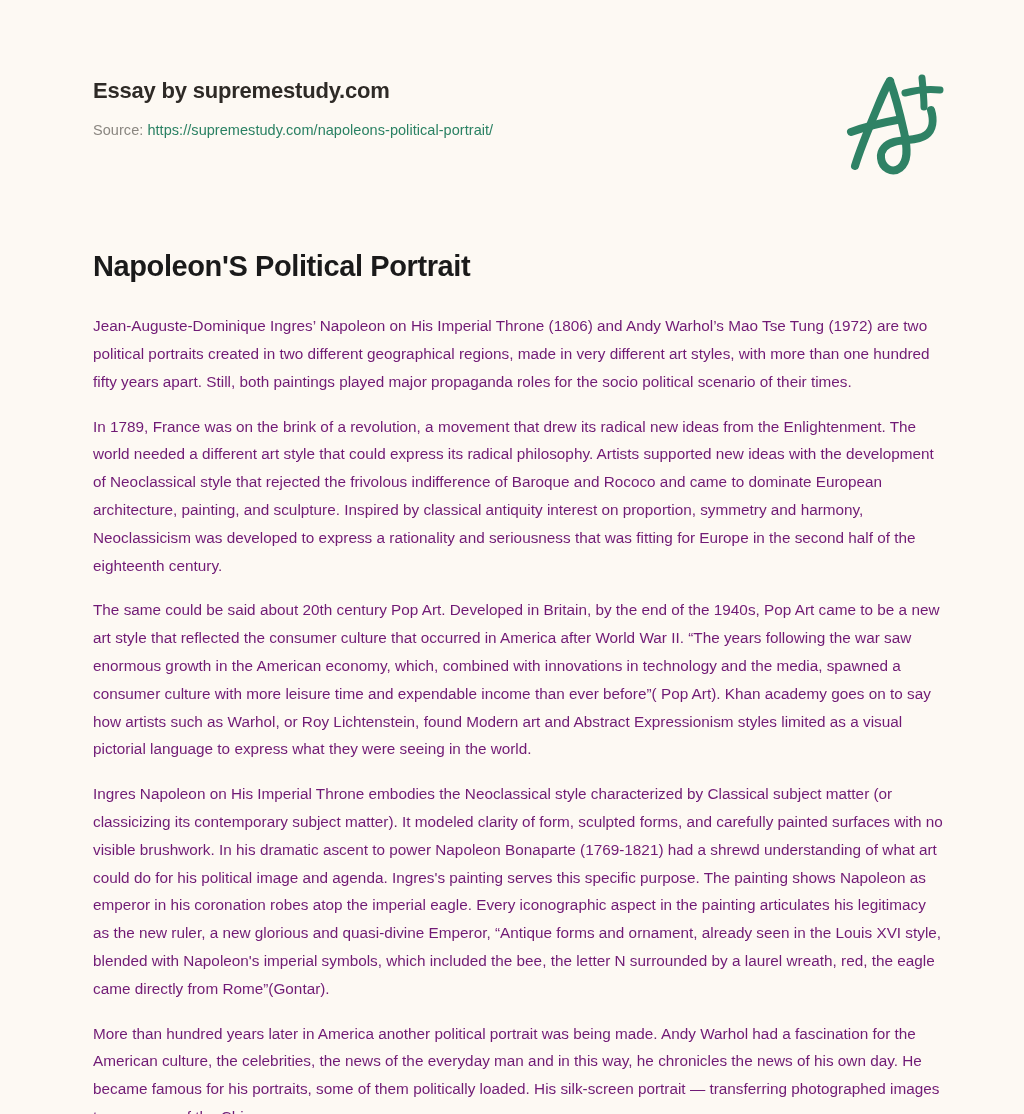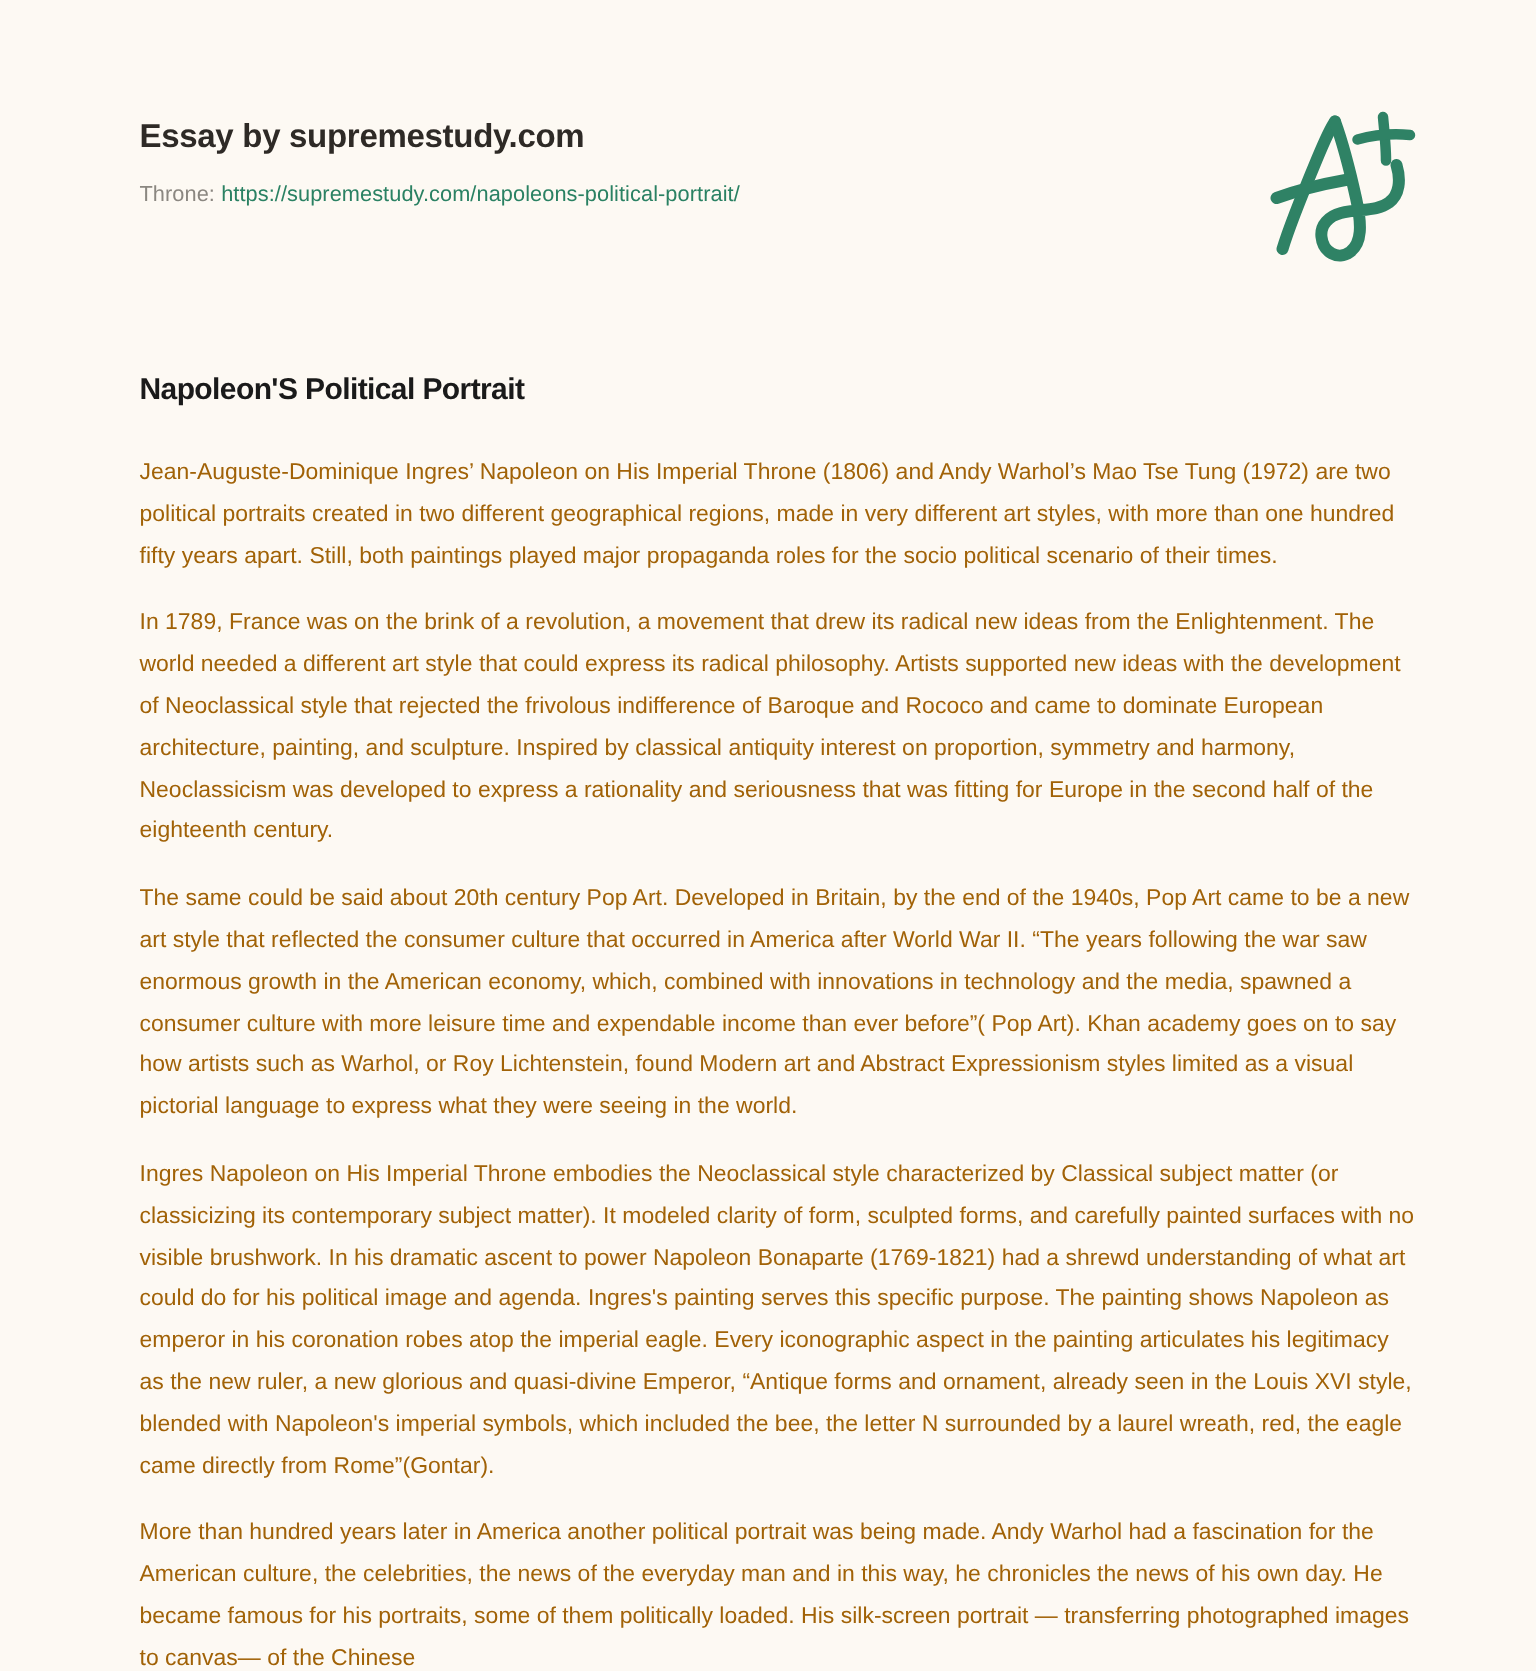--- a/index.html
+++ b/index.html
@@ -77,50 +77,50 @@
 
   
   .article {
     position: absolute;
     left: 93px;
     top: 248px;
     width: 850px;
   }
 
   .article-title {
-    font-size: 20px;
+    font-size: 29px;
     font-weight: bold;
     color: #1a1a1a;
     letter-spacing: -0.4px;
     line-height: 1.25;
     margin: 0 0 28px 0;
   }
 
   .article-body p {
     font-size: 15.3px;
     line-height: 27.8px;
-    color: #a16207;
+    color: #701a75;
     margin: 0 0 17px 0;
     letter-spacing: 0.01px;
   }
   .article-body p:last-child {
     margin-bottom: 0;
   }
 </style>
 </head>
 <body>
 
 <div class="page">
 
   <div class="header">
 
     <div class="brand-line">Essay by supremestudy.com</div>
 
     <div class="source-line">
-      <span class="source-label">Throne:</span>
+      <span class="source-label">Source:</span>
       <a class="source-url" href="#">https://supremestudy.com/napoleons-political-portrait/</a>
     </div>
 
     <div class="logo">
       <svg viewBox="0 0 120 118" xmlns="http://www.w3.org/2000/svg" fill="none" stroke="#2f8265" stroke-linecap="round" stroke-linejoin="round">
 
         <path d="M23 104 C26 94 36 68 46 44 C51 32 55 23 58 19" stroke-width="8"></path>
 
         <path d="M58 19 C62 30 68 52 72 70 C76 88 76 100 68 106 C60 112 50 106 49 96
                  C48 88 54 82 62 80 C74 77 86 79 94 73 C101 68 102 58 99 48" stroke-width="8"></path>

